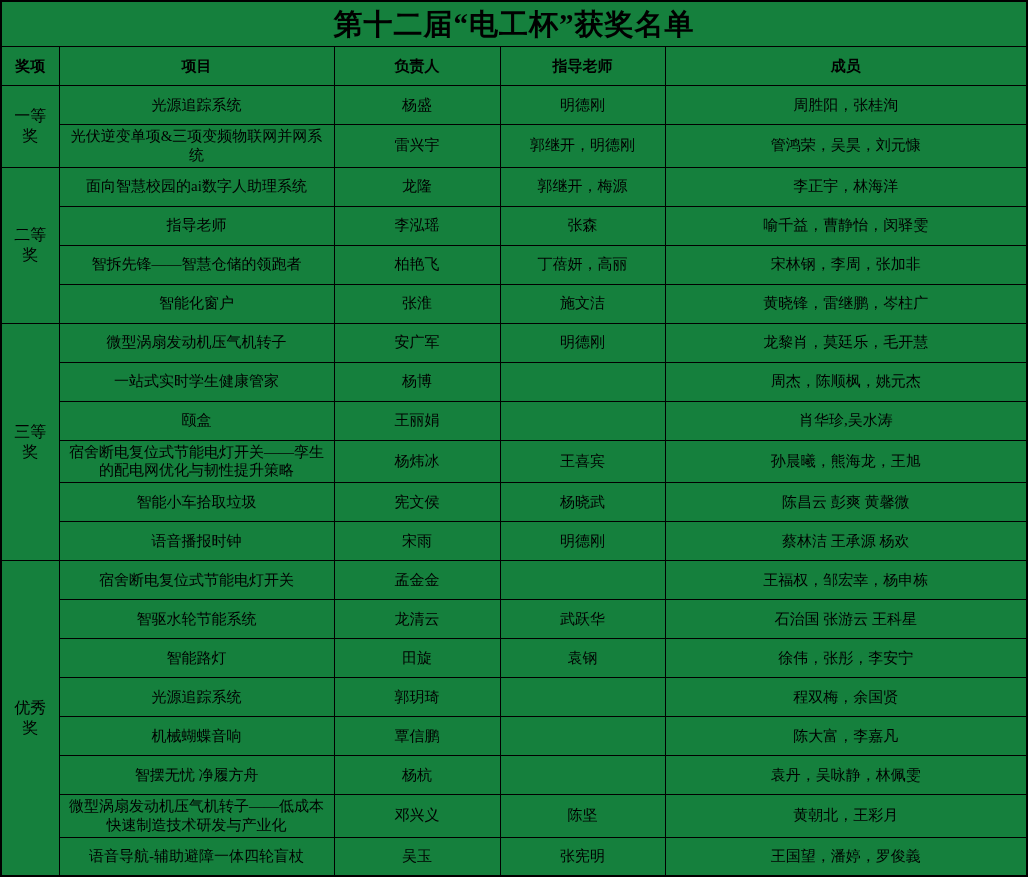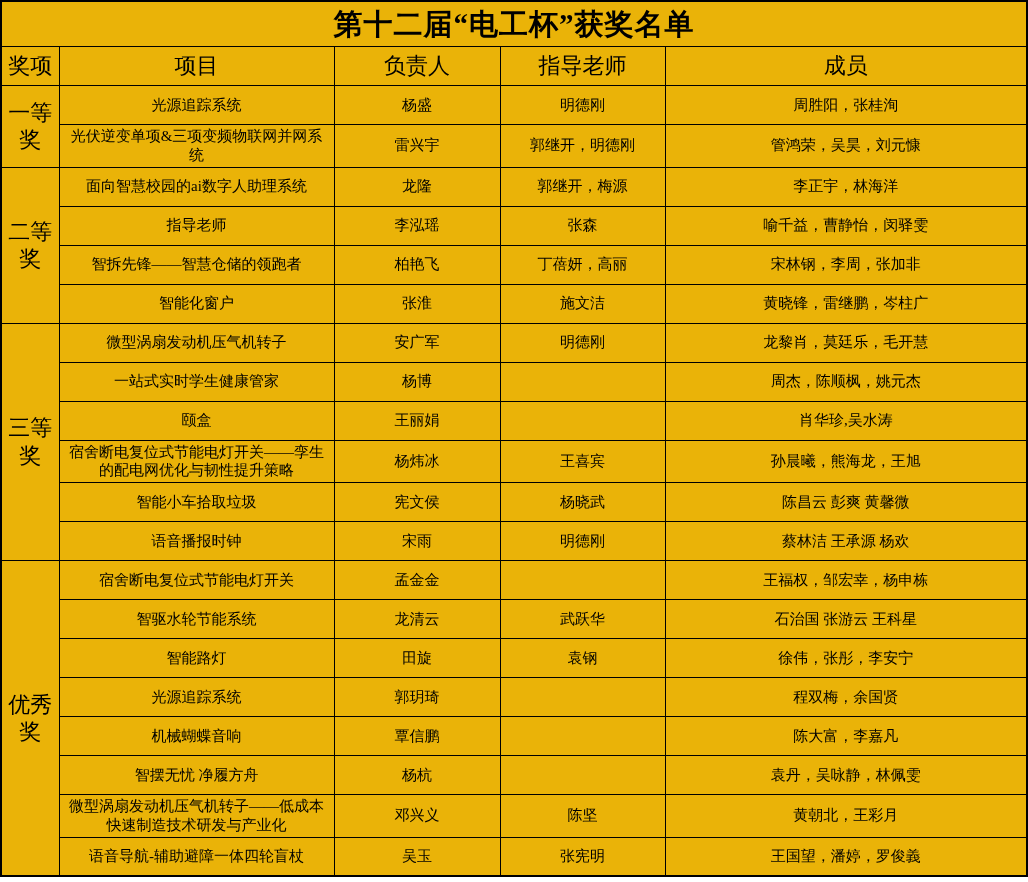--- a/index.html
+++ b/index.html
@@ -2,36 +2,36 @@
 <html><head>
 <meta charset="utf-8">
 <style>
   html,body{margin:0;padding:0;background:#ffffff;}
   .sheet{width:1028px;height:882px;background:#ffffff;}
   table.award-table{
     width:1026px;height:632px;margin:0;
     border-collapse:collapse;table-layout:fixed;
     border:2px solid #000;
     font-family:"Liberation Serif","DejaVu Serif",serif;
-    color:#000;background:#eab308;
+    color:#000;background:#15803d;
   }
   .award-table td,.award-table th{
     border:1px solid #000;
     text-align:center;vertical-align:middle;
     font-size:15px;font-weight:normal;
     padding:2px 5px;line-height:1.25;
     overflow:hidden;word-break:break-all;
   }
   tr.title-row td{
     font-size:29px;font-weight:bold;
     height:40px;letter-spacing:1px;
     border-bottom:1px solid #000;
   }
-  tr.header-row th{font-size:22px;height:34px;}
-  td.award-cell{font-size:22px;width:58px;padding:2px 2px;}
+  tr.header-row th{font-size:15px;height:34px;font-weight:bold;}
+  td.award-cell{font-size:16px;width:58px;padding:2px 12px;}
   td.project-cell{font-size:15px;font-family:Liberation Serif, serif;}
   tr.data-row{height:39px;}
 </style>
 </head>
 <body>
 
 <div class="sheet">
   <table class="award-table">
     <colgroup>
       <col style="width:58px">

